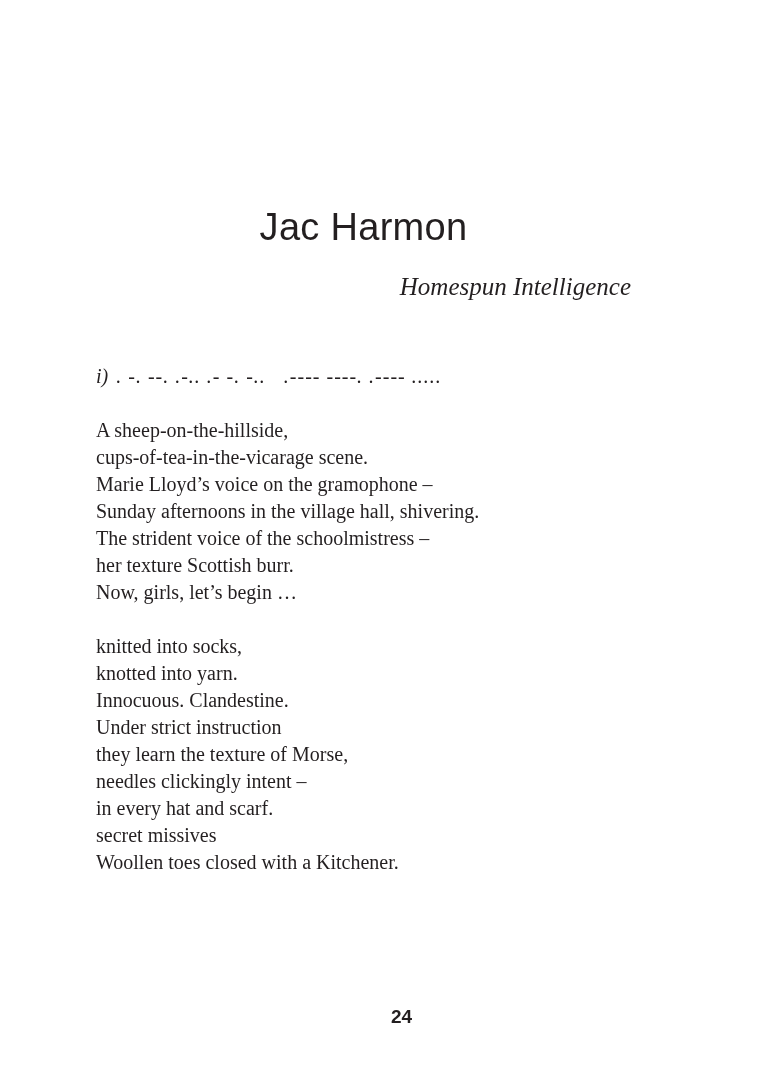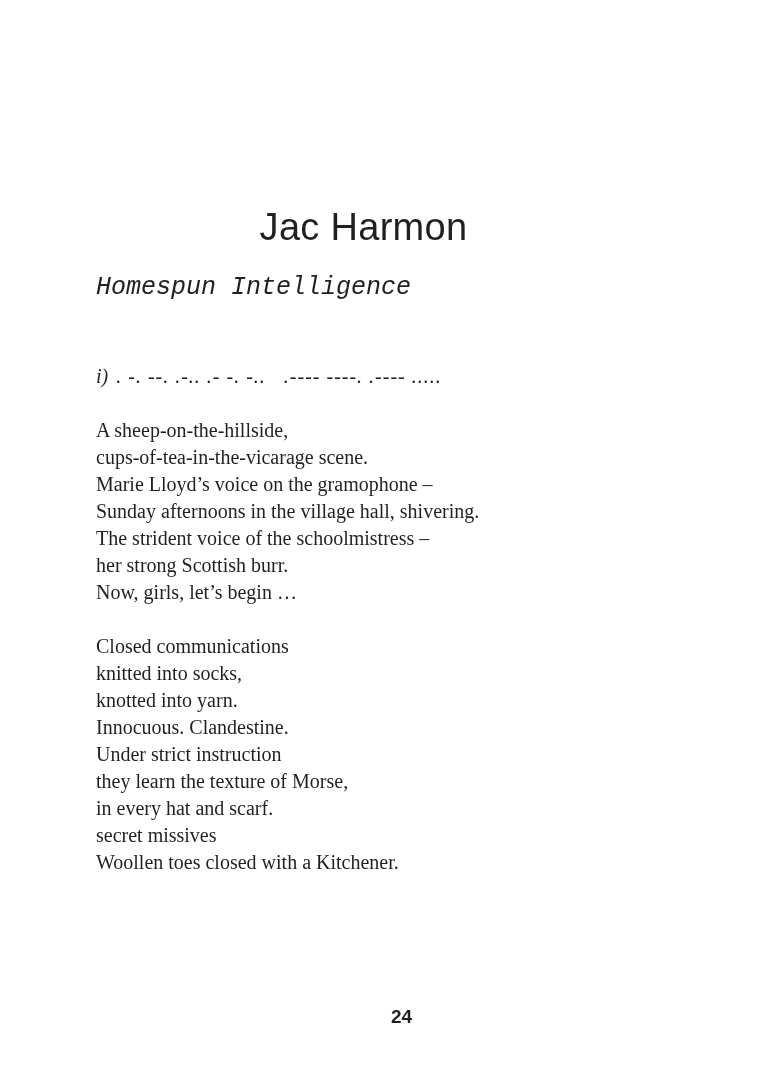--- a/index.html
+++ b/index.html
@@ -22,22 +22,22 @@
     font-size: 38px;
     font-weight: 500;
     letter-spacing: 0.3px;
     color: #231f20;
   }
   .subtitle {
     position: absolute;
     top: 273px;
     left: 96px;
     width: 535px;
-    text-align: left;
-    font-family: Liberation Mono, monospace;
+    text-align: right;
+    font-family: Liberation Serif, serif;
     font-style: italic;
     font-weight: 500;
     font-size: 25px;
     color: #231f20;
   }
   .poem {
     position: absolute;
     top: 363px;
     left: 96px;
     width: 560px;
@@ -87,31 +87,31 @@
     <div class="epigraph">
       <span>i)</span><span class="morse">. -. --. .-.. .- -. -..   .---- ----. .---- .....</span>
     </div>
 
     <div class="stanza">
       <div class="line">A sheep-on-the-hillside,</div>
       <div class="line">cups-of-tea-in-the-vicarage scene.</div>
       <div class="line">Marie Lloyd’s voice on the gramophone –</div>
       <div class="line">Sunday afternoons in the village hall, shivering.</div>
       <div class="line">The strident voice of the schoolmistress –</div>
-      <div class="line">her strong Scottish burr.</div>
+      <div class="line">her texture Scottish burr.</div>
       <div class="line italic">Now, girls, let’s begin …</div>
     </div>
 
     <div class="stanza">
-      <div class="line">Closed communications</div>
       <div class="line">knitted into socks,</div>
       <div class="line">knotted into yarn.</div>
       <div class="line">Innocuous. Clandestine.</div>
       <div class="line">Under strict instruction</div>
       <div class="line">they learn the texture of Morse,</div>
+      <div class="line">needles clickingly intent –</div>
       <div class="line">in every hat and scarf.</div>
       <div class="line">secret missives</div>
       <div class="line">Woollen toes closed with a Kitchener.</div>
     </div>
 
   </div>
 
   <div class="page-number">24</div>
 
 </div>

